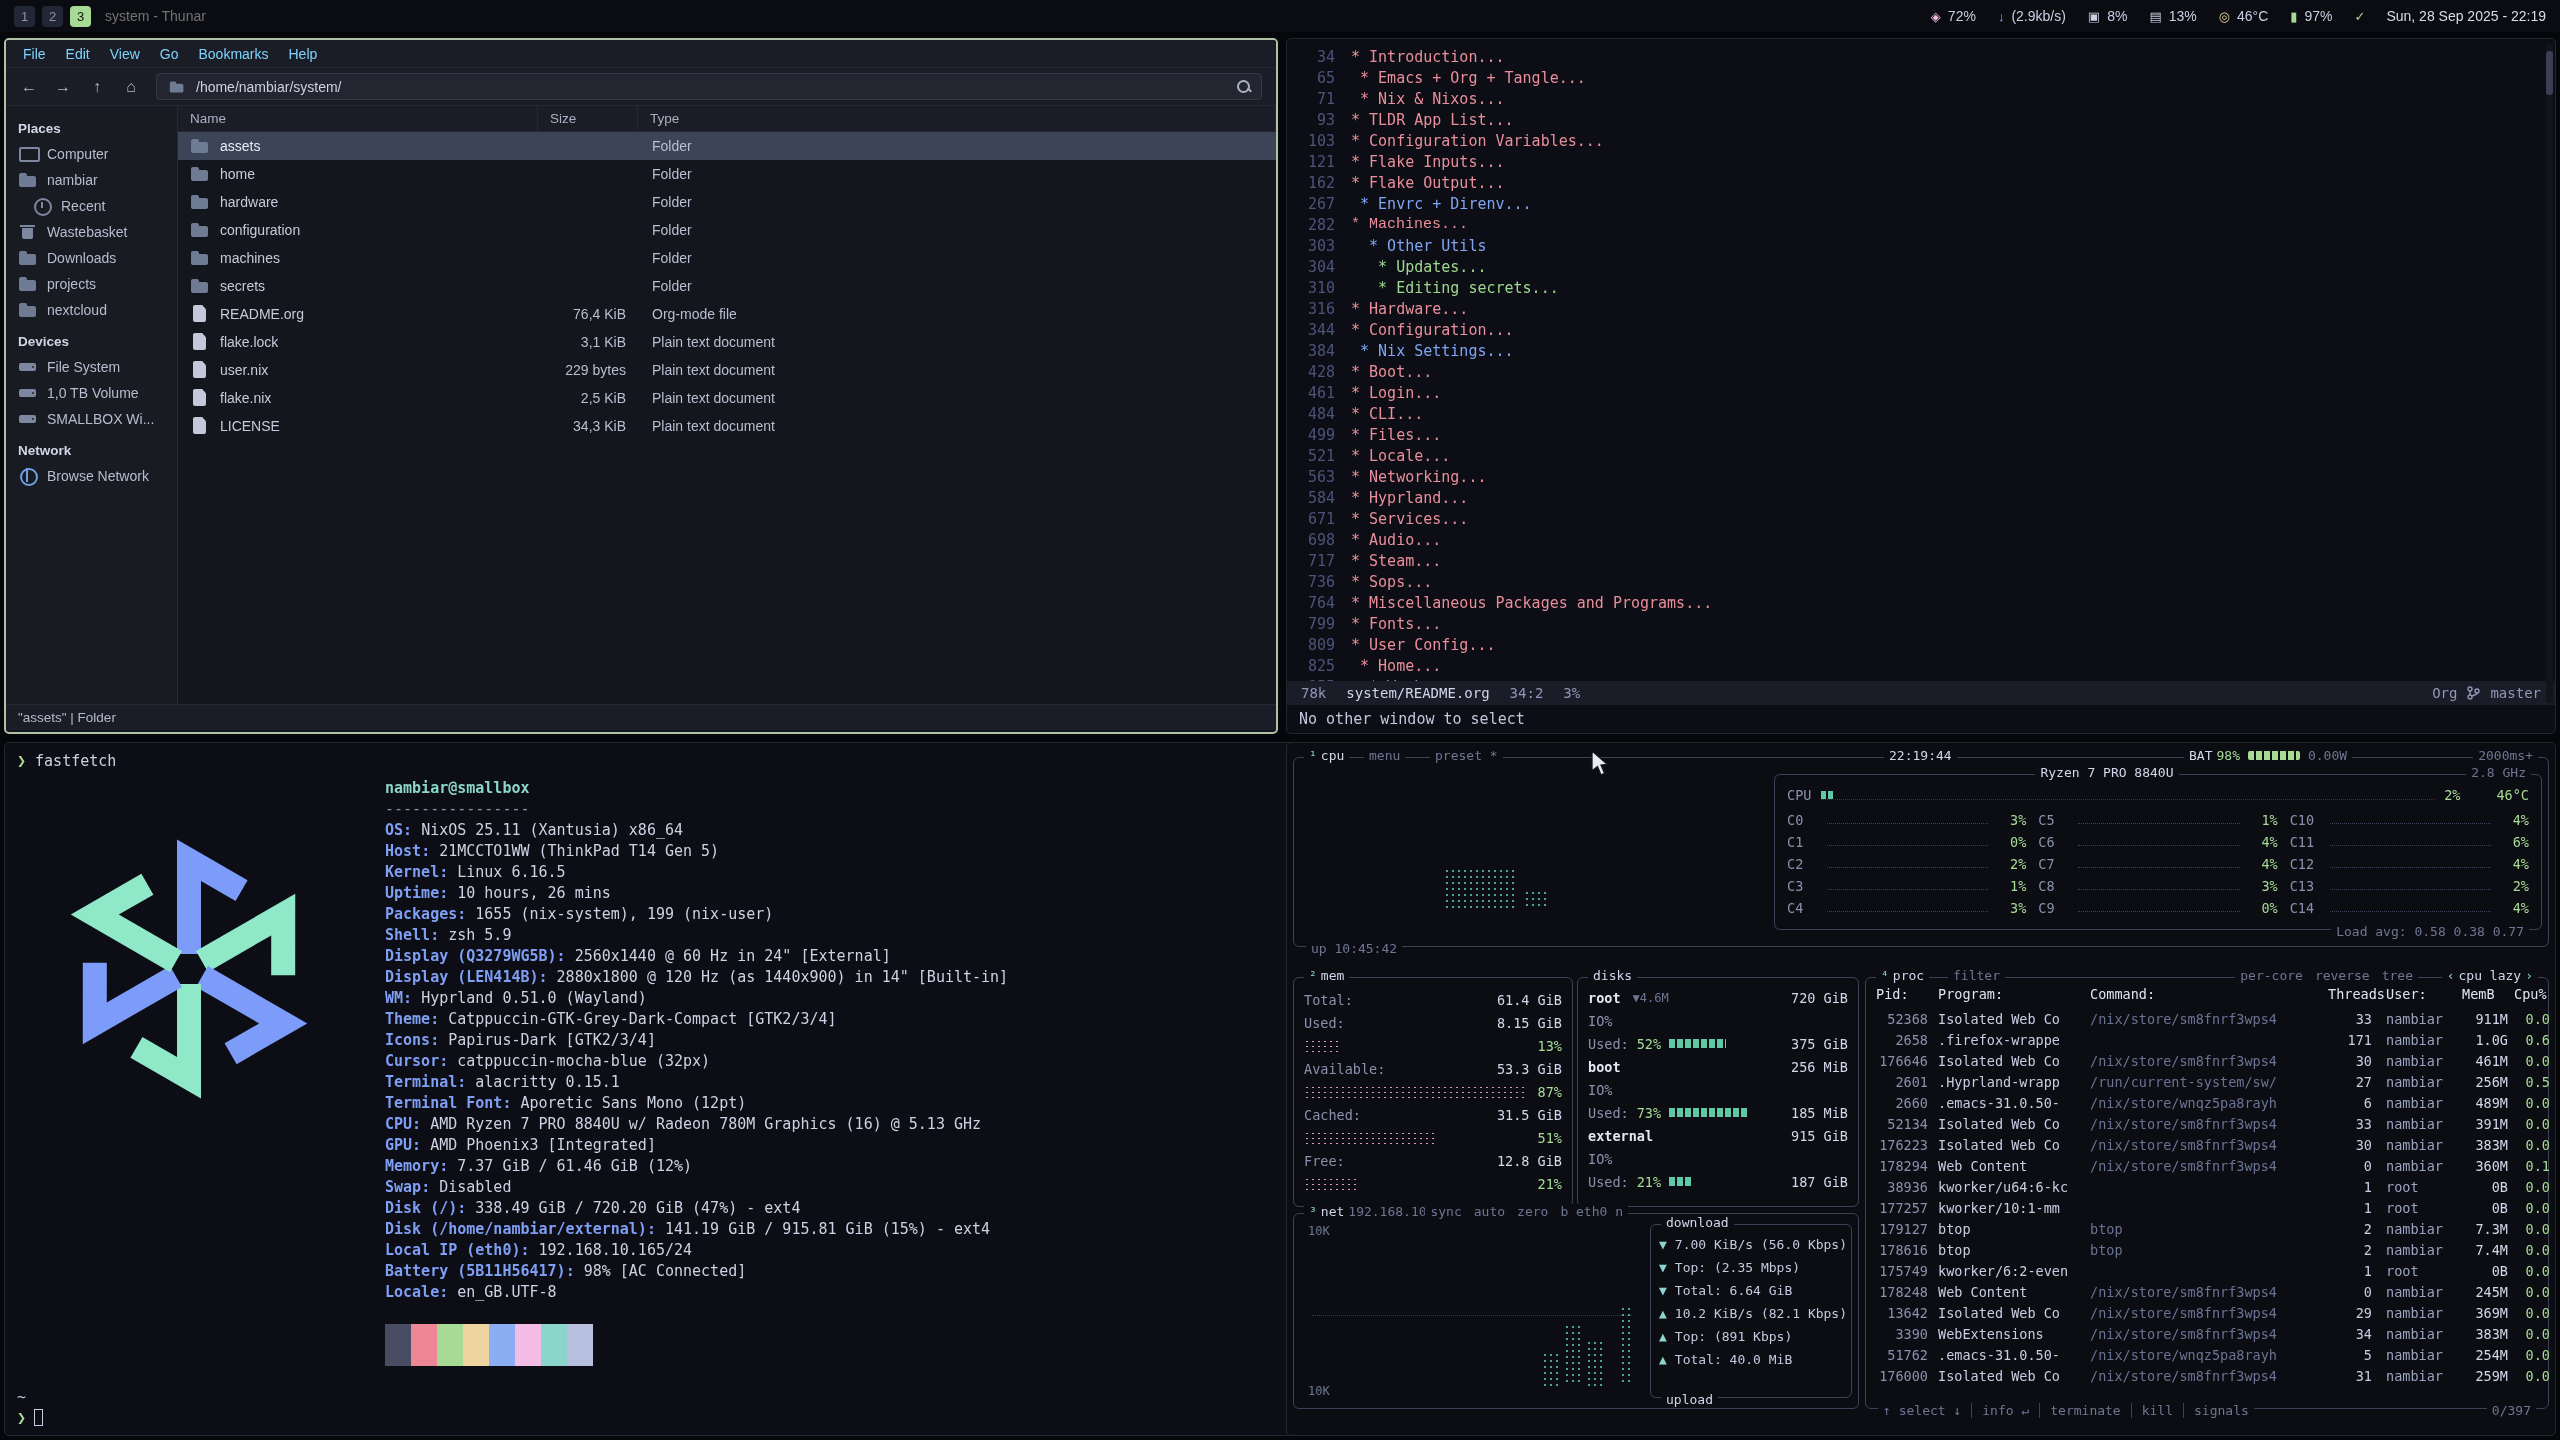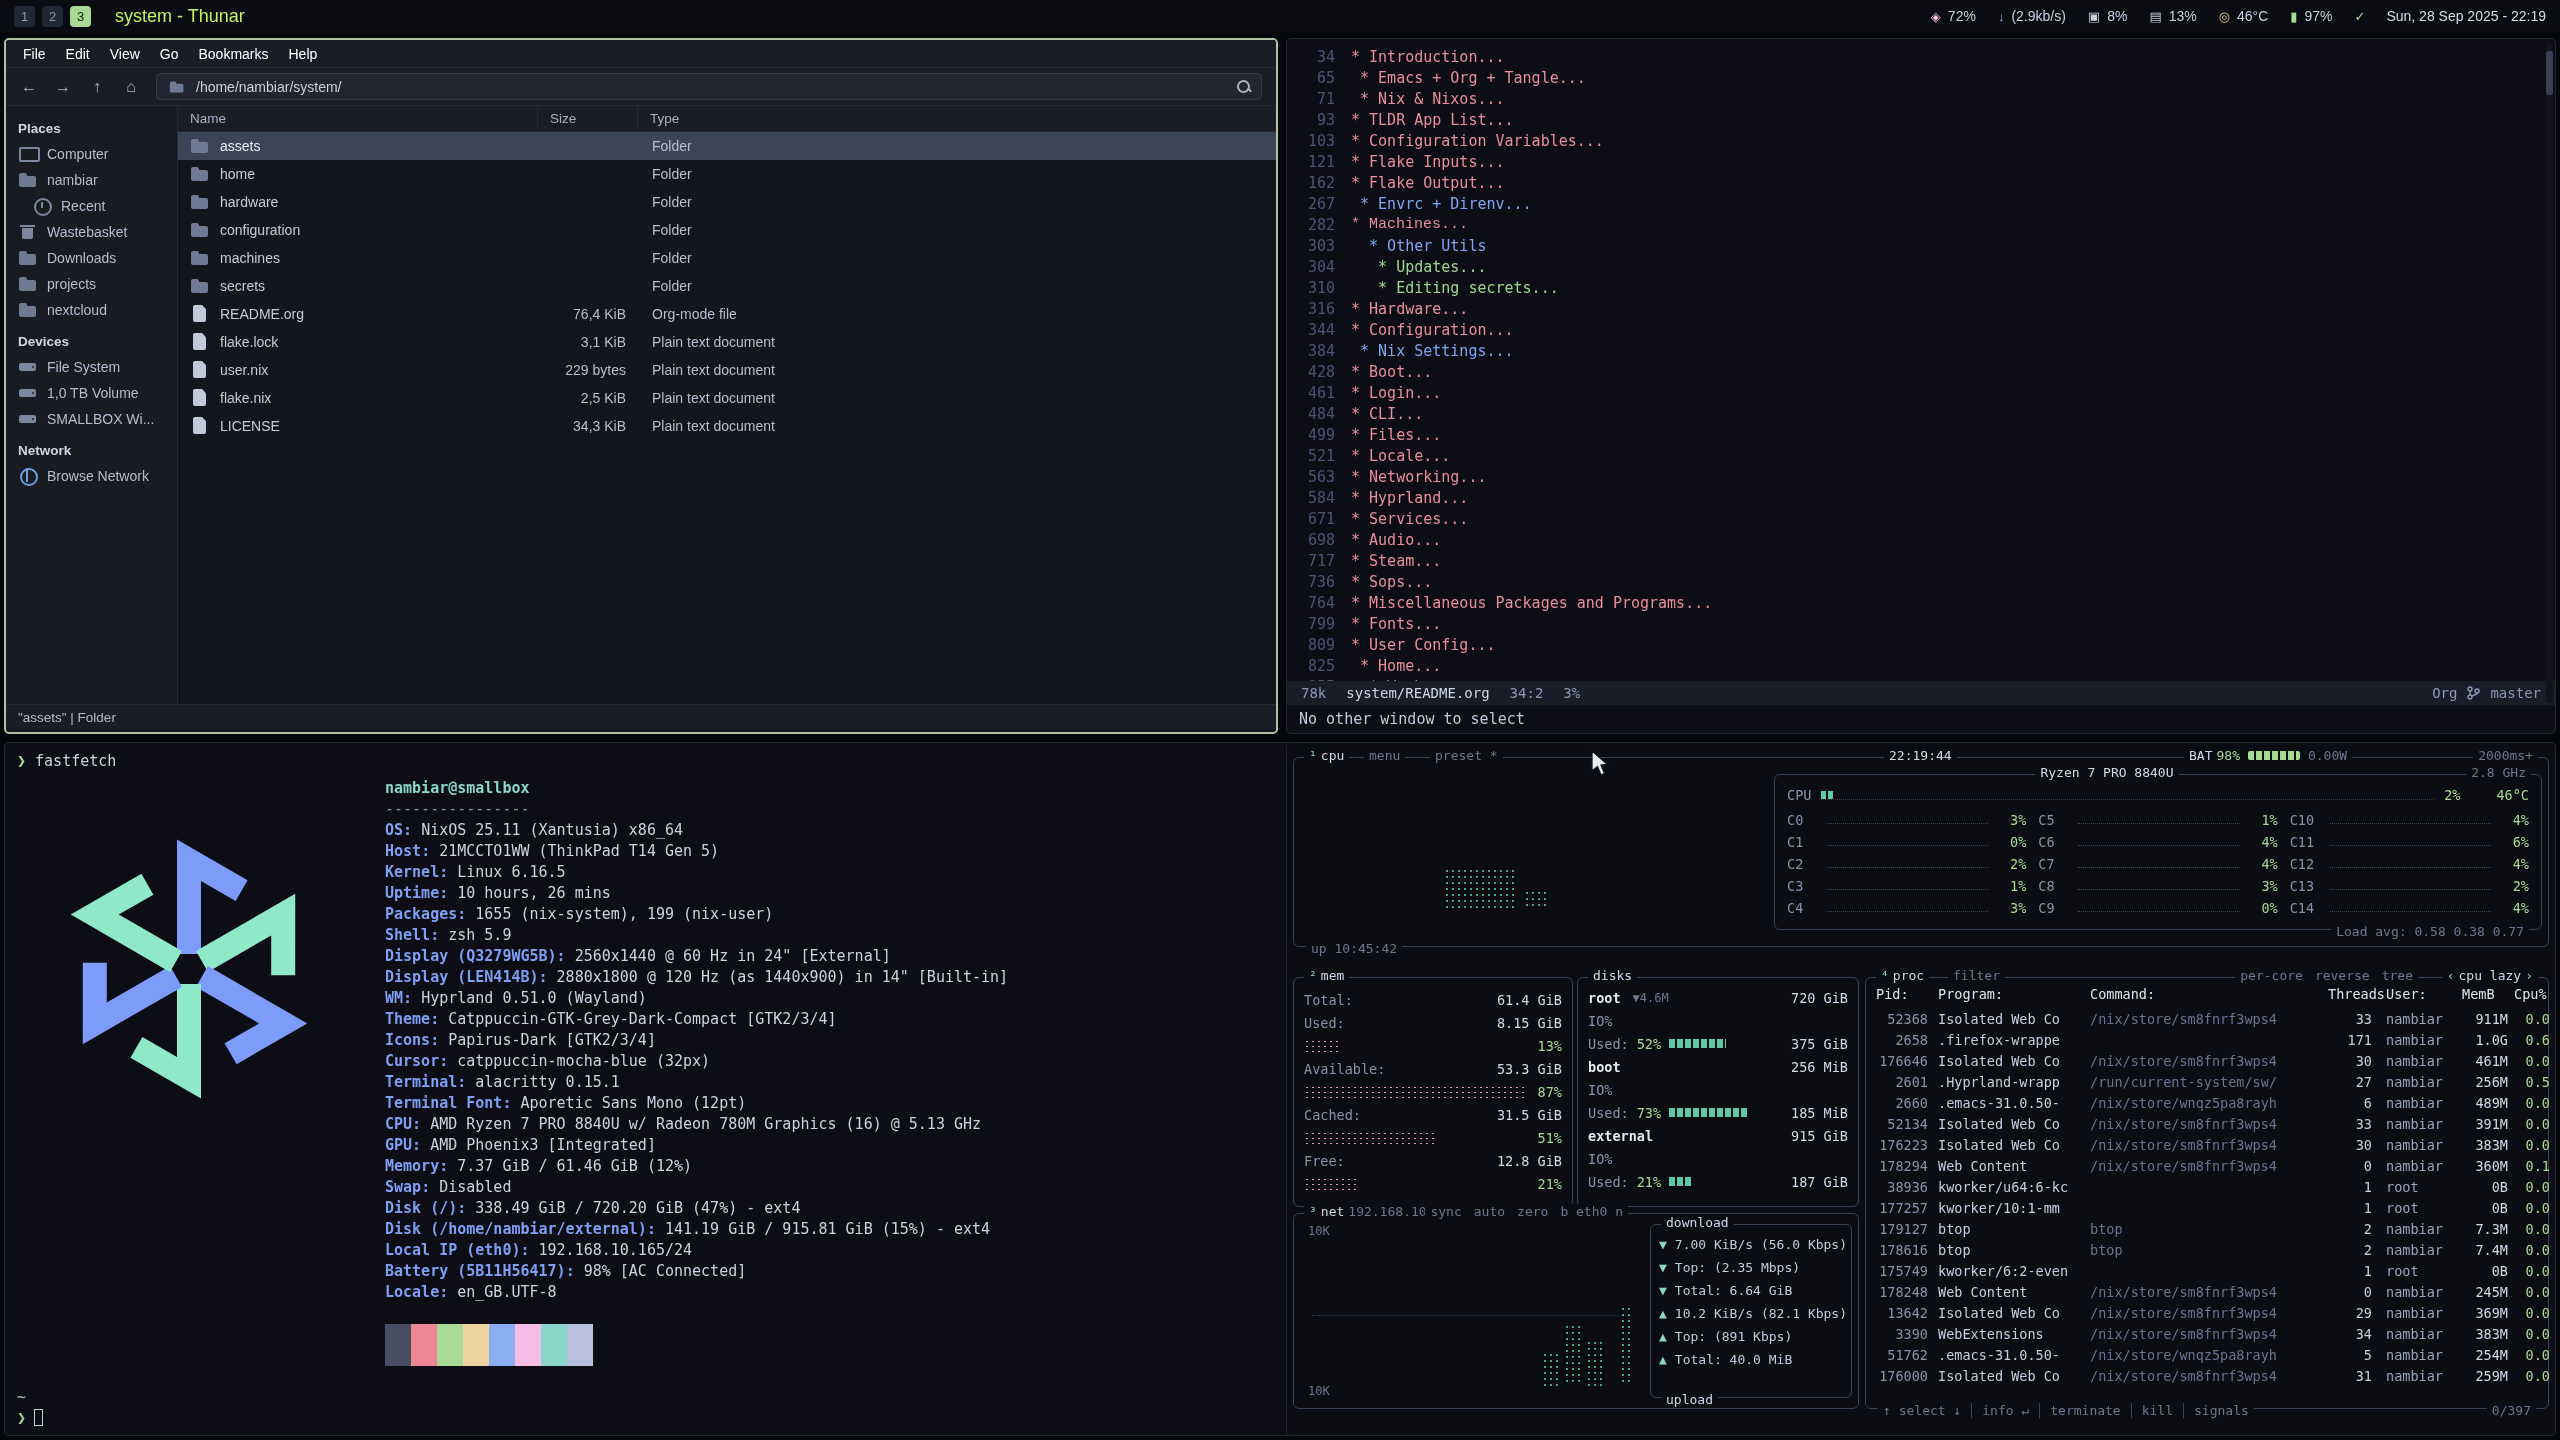--- a/index.html
+++ b/index.html
@@ -4,36 +4,36 @@
 <style>
 *{margin:0;padding:0;box-sizing:border-box}
 html,body{width:2560px;height:1440px;background:#05070b;font-family:"Liberation Sans",sans-serif;overflow:hidden}
 .screen{position:relative;width:2560px;height:1440px;background:#05070b}
 
 
 .topbar{position:absolute;left:0;top:0;width:2560px;height:32px;background:#0a0c11;display:flex;align-items:center;padding:0 14px}
 .ws{display:flex;gap:7px}
 .wsq{width:21px;height:21px;border-radius:4px;background:#222736;color:#8c94ab;font-size:13px;display:flex;align-items:center;justify-content:center;cursor:pointer}
 .wsq.active{background:#a6da95;color:#121708}
-.wtitle{color:#bef264;font-size:18px;margin-left:24px}
+.wtitle{color:#737373;font-size:14px;margin-left:14px}
 .status{margin-left:auto;display:flex;gap:22px;align-items:center;font-size:14px;color:#c9cfe2}
 .sitem{display:flex;gap:7px;align-items:center}
 .sicon{font-size:13px}
 .clock{color:#d6dcea;font-size:14px;margin-left:14px}
 
 
 .win{position:absolute;border-radius:5px;overflow:hidden}
 .thunar{left:4px;top:38px;width:1274px;height:696px;background:#14161d;border:2px solid #afc2a5}
 .emacs{left:1286px;top:38px;width:1270px;height:696px;background:#0d0e15;border:1px solid #23262f;display:flex;flex-direction:column}
 .terminal{left:4px;top:742px;width:1436px;height:694px;background:#0d0e15;border:1px solid #23262f;padding:8px 0 0 12px}
 .btopw{left:1286px;top:742px;width:1270px;height:694px;background:#0c0d13;border:1px solid #23262f}
 
 
 .menubar{height:28px;background:#1b1d26;display:flex;align-items:center;padding:0 8px;gap:2px;border-bottom:1px solid #262935}
-.menubar span{color:#ffffff;font-size:14px;padding:3px 9px;border-radius:3px;cursor:pointer}
+.menubar span{color:#7dd3fc;font-size:14px;padding:3px 9px;border-radius:3px;cursor:pointer}
 .toolbar{height:38px;background:#1b1d26;display:flex;align-items:center;gap:4px;padding:0 8px;border-bottom:1px solid #262935}
 .tbtn{width:30px;height:28px;border-radius:4px;color:#aeb6c8;display:flex;align-items:center;justify-content:center;font-size:16px;cursor:pointer}
 .pathbar{flex:1;height:27px;margin:0 6px;background:#232631;border:1px solid #34384a;border-radius:4px;display:flex;align-items:center;padding:0 10px;gap:9px;color:#ccd2e3;font-size:14px}
 .pathbar .spacer{flex:1}
 .searchic{width:15px;height:15px;position:relative;flex:none;cursor:pointer}
 .searchic::before{content:"";position:absolute;left:1px;top:1px;width:9px;height:9px;border:2px solid #aab2c4;border-radius:50%}
 .searchic::after{content:"";position:absolute;left:11px;top:10px;width:5px;height:2px;background:#aab2c4;transform:rotate(45deg)}
 .tbody{display:flex;height:598px}
 .sidebar{width:172px;background:#191b23;border-right:1px solid #262935;padding-top:4px;overflow:hidden}
 .srow{display:flex;align-items:center;gap:9px;height:26px;padding:0 12px;font-size:14px;color:#b6bdd0;cursor:pointer}

